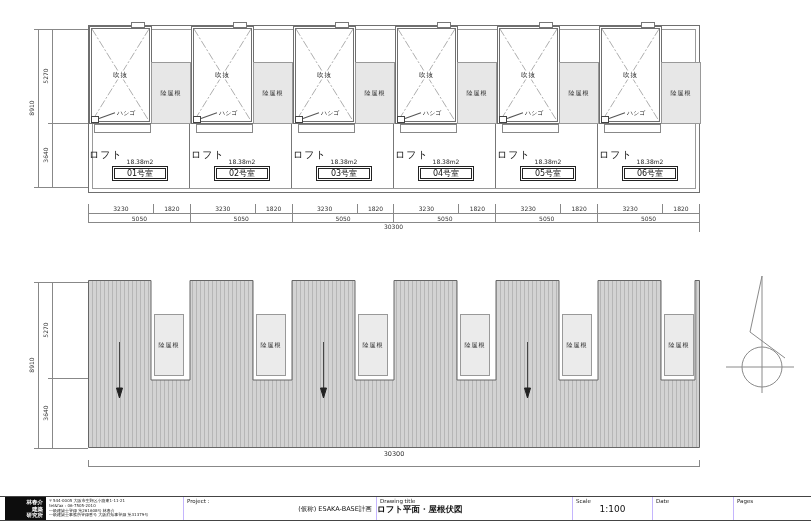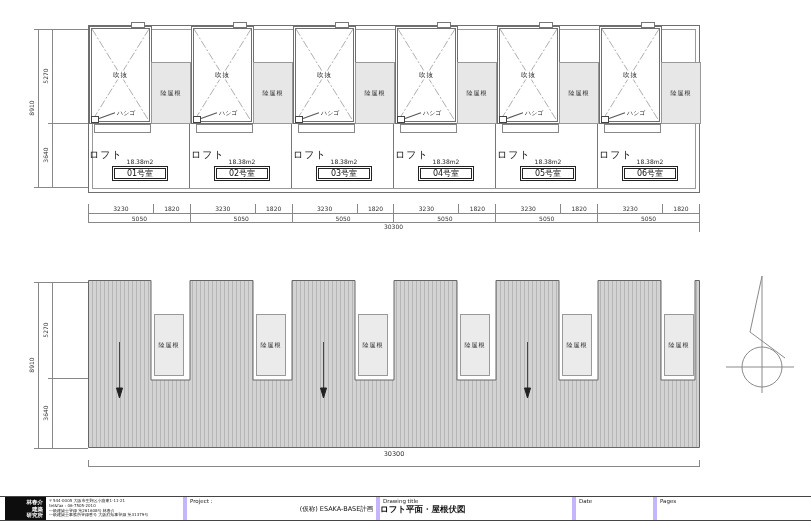--- a/index.html
+++ b/index.html
@@ -56,21 +56,21 @@
   .rbox span{font-size:6px;letter-spacing:1px;color:#222;white-space:nowrap;}
 
   
   .title-bar{left:0;top:496px;width:811px;height:25px;border-top:1px solid #444;border-bottom:1px solid #444;
              display:flex;background:#fff;}
   .tb-company{margin-left:5px;width:41px;background:#0d0d0d;color:#fff;font-size:5.5px;line-height:6.5px;
               text-align:right;padding:2px 3px 0 0;font-weight:bold;}
   .tb-company span{display:block;}
   .tb-address{width:137px;font-size:4px;line-height:4.8px;color:#222;padding:2px 0 0 3px;overflow:hidden;}
   .tb-address span{display:block;white-space:nowrap;}
-  .tb-cell{border-left:4px solid #c4b5fd;position:relative;}
+  .tb-cell{border-left:1px solid #c4b5fd;position:relative;}
   .tb-label{position:absolute;left:3px;top:1px;font-size:5.5px;color:#222;}
   .tb-project{width:193px;}
   .tb-project .tb-value{position:absolute;left:110px;right:0;top:8px;text-align:center;font-size:6.5px;color:#111;white-space:nowrap;}
   .tb-drawing{width:196px;}
   .tb-drawing .tb-value{position:absolute;left:0;right:0;top:7px;font-size:8.5px;font-weight:bold;color:#111;}
   .tb-scale{width:80px;}
   .tb-scale .tb-value{position:absolute;left:0;right:0;top:7px;text-align:center;font-size:9px;color:#111;}
   .tb-date{width:81px;}
   .tb-pages{flex:1;}
 </style>
@@ -359,20 +359,24 @@
       <span>一級建築士事務所登録番号 大阪府知事登録 第31379号</span>
     </div>
     <div class="tb-cell tb-project">
       <span class="tb-label">Project :</span>
       <div class="tb-value">(仮称) ESAKA-BASE計画</div>
     </div>
     <div class="tb-cell tb-drawing">
       <span class="tb-label">Drawing title</span>
       <div class="tb-value">ロフト平面・屋根伏図</div>
     </div>
+    <div class="tb-cell tb-scale">
+      <span class="tb-label">Scale</span>
+      <div class="tb-value">1:100</div>
+    </div>
     <div class="tb-cell tb-date">
       <span class="tb-label">Date</span>
     </div>
     <div class="tb-cell tb-pages">
       <span class="tb-label">Pages</span>
     </div>
   </div>
 
 </div>
 

